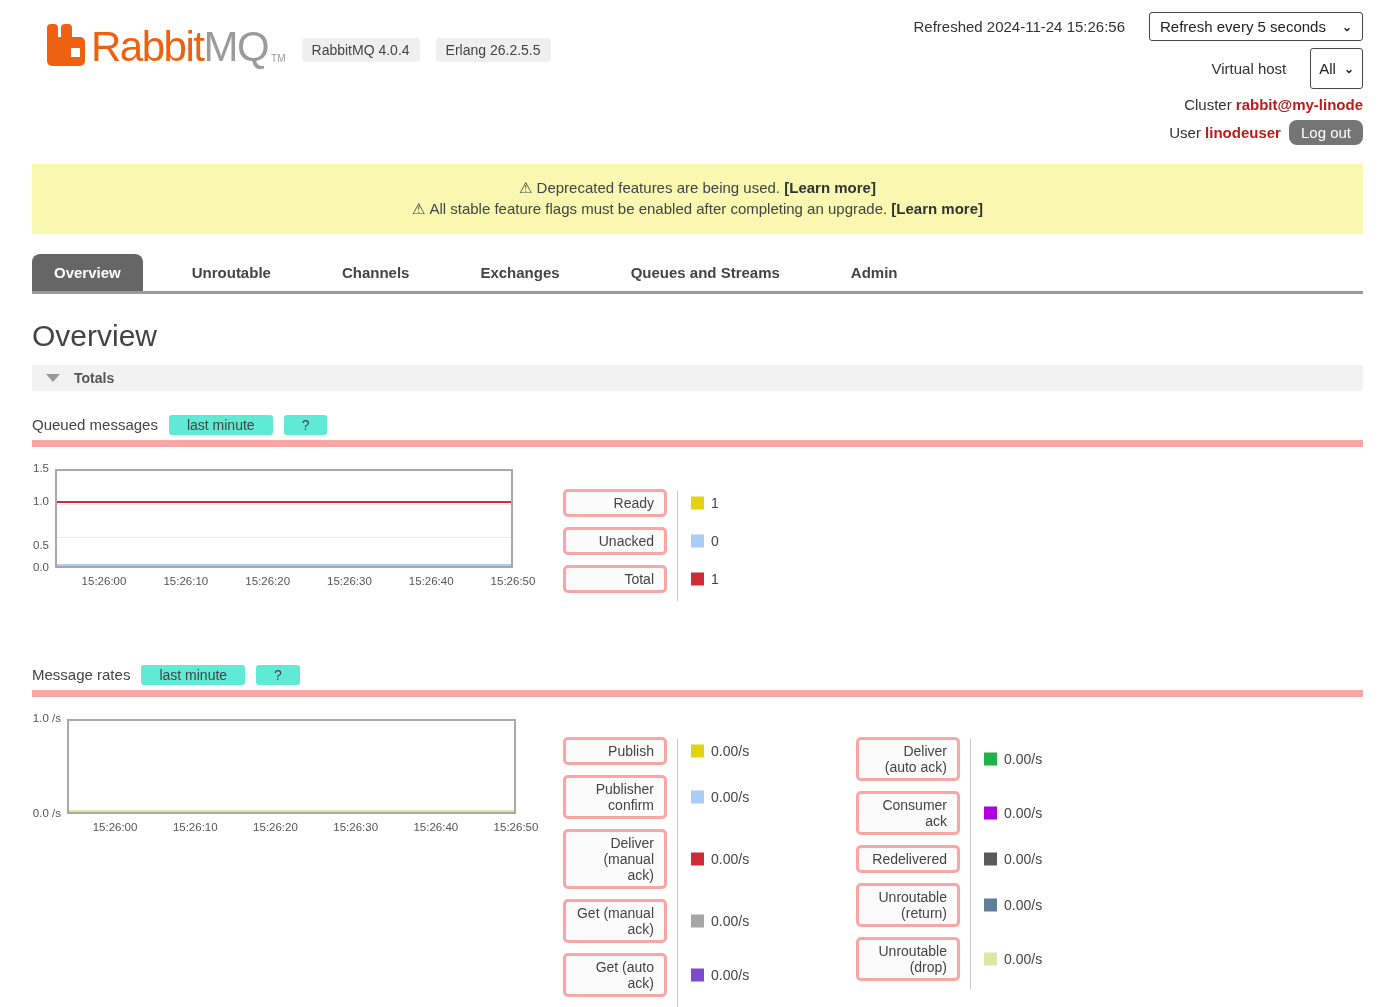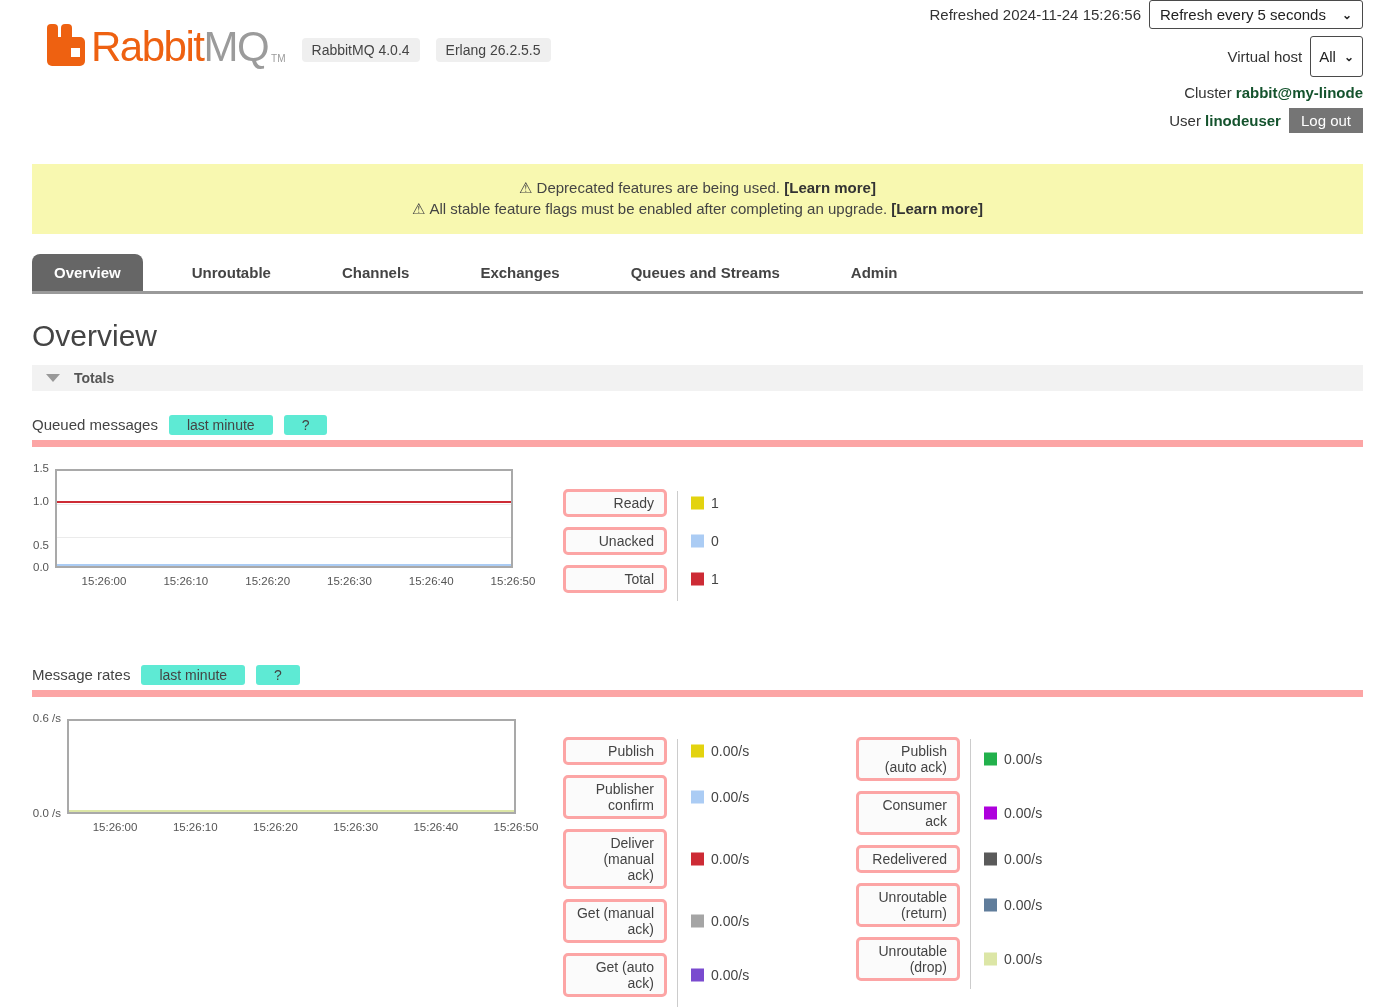--- a/index.html
+++ b/index.html
@@ -10,32 +10,32 @@
   
   .header { position:relative; height:164px; }
   .logo-row { position:absolute; left:13px; top:22px; display:flex; align-items:flex-end; }
   .logo-mark { width:42px; height:46px; margin-right:4px; }
   .logo-word { font-size:42px; letter-spacing:-1.5px; font-weight:500; line-height:1; }
   .logo-word .orange { color:#ee6111; }
   .logo-word .gray   { color:#9b9b9b; }
   .logo-tm { font-size:10px; color:#9b9b9b; margin:0 0 4px 3px; }
   .badge-pill { background:#efefef; border-radius:4px; padding:4px 10px; font-size:14px;
     color:#444; margin-left:16px; margin-bottom:6px; white-space:nowrap; }
-  .header-right { position:absolute; right:0; top:0; text-align:right; }
+  .header-right { position:absolute; right:0; top:12px; text-align:right; }
   .hdr-row { display:flex; justify-content:flex-end; align-items:center; margin-bottom:7px; }
   .hdr-row .lbl { font-size:15px; color:#333; }
   .fake-select { display:flex; align-items:center; border:1px solid #4a4a4a; border-radius:3px;
-    background:#fff; padding:5px 10px; margin-left:8px; font-size:15px; color:#222; cursor:pointer; }
+    background:#fff; padding:5px 10px; margin-left:24px; font-size:15px; color:#222; cursor:pointer; }
   .fake-select .chev { margin-left:16px; font-size:12px; color:#222; font-weight:bold; }
   .fake-select.small { padding:11px 8px; }
   .fake-select.small .chev { margin-left:8px; }
   .plain-line { font-size:15px; color:#333; margin-bottom:7px; }
-  .plain-line b { color:#14532d; }
+  .plain-line b { color:#b91c1c; }
   .logout-btn { display:inline-block; background:#757575; color:#fff; border:none;
-    border-radius:0; padding:4px 12px; font-size:15px; margin-left:8px; cursor:pointer; }
+    border-radius:8px; padding:4px 12px; font-size:15px; margin-left:8px; cursor:pointer; }
 
   
   .banner { background:#f8f8b0; padding:13px 10px; text-align:center; font-size:15px;
     color:#444; line-height:1.25; }
   .banner .line { margin:2px 0; }
   .banner b { color:#333; cursor:pointer; }
   .warn-icon { margin-right:4px; }
 
   
   .tabs { margin-top:20px; border-bottom:3px solid #9a9a9a; display:flex; }
@@ -182,21 +182,21 @@
       </div>
   </div>
 
   <div class="metric-head">
     <span>Message rates</span>
     <span class="mini-badge">last minute</span>
     <span class="mini-badge">?</span>
   </div>
   <div class="metric-body" style="height:308px;">
     <div class="chart" id="chart-rates" style="height:136px;">
-        <div class="ylab" style="width: 38px; left: -9px; top: -7px;">0.6 /s</div>
+        <div class="ylab" style="width: 38px; left: -9px; top: -7px;">1.0 /s</div>
         <div class="ylab" style="width: 38px; left: -9px; top: 88px;">0.0 /s</div>
         <div class="plot" style="left: 35px; top: 0px; width: 449px; height: 95px;">
           <div class="dline" style="background: rgb(220, 230, 166); bottom: 0px;"></div>
         </div>
         <div class="xtick" style="left: 83.043px; top: 102px;">15:26:00</div>
         <div class="xtick" style="left: 163.279px; top: 102px;">15:26:10</div>
         <div class="xtick" style="left: 243.471px; top: 102px;">15:26:20</div>
         <div class="xtick" style="left: 323.662px; top: 102px;">15:26:30</div>
         <div class="xtick" style="left: 403.809px; top: 102px;">15:26:40</div>
         <div class="xtick" style="left: 484px; top: 102px;">15:26:50</div>
@@ -230,21 +230,21 @@
         </div>
         <div class="leg-row">
           <div class="leg-label">Get (empty)</div>
           <div class="leg-swatch" style="background: rgb(150, 81, 78);"></div>
           <div class="leg-value">0.00/s</div>
         </div>
       </div>
     <div class="legend" id="legend-rates-right" style="left:824px; top:18px;">
         <div class="vline"></div>
         <div class="leg-row">
-          <div class="leg-label">Publish (auto ack)</div>
+          <div class="leg-label">Deliver (auto ack)</div>
           <div class="leg-swatch" style="background: rgb(34, 177, 76);"></div>
           <div class="leg-value">0.00/s</div>
         </div>
         <div class="leg-row">
           <div class="leg-label">Consumer ack</div>
           <div class="leg-swatch" style="background: rgb(174, 0, 221);"></div>
           <div class="leg-value">0.00/s</div>
         </div>
         <div class="leg-row">
           <div class="leg-label">Redelivered</div>

